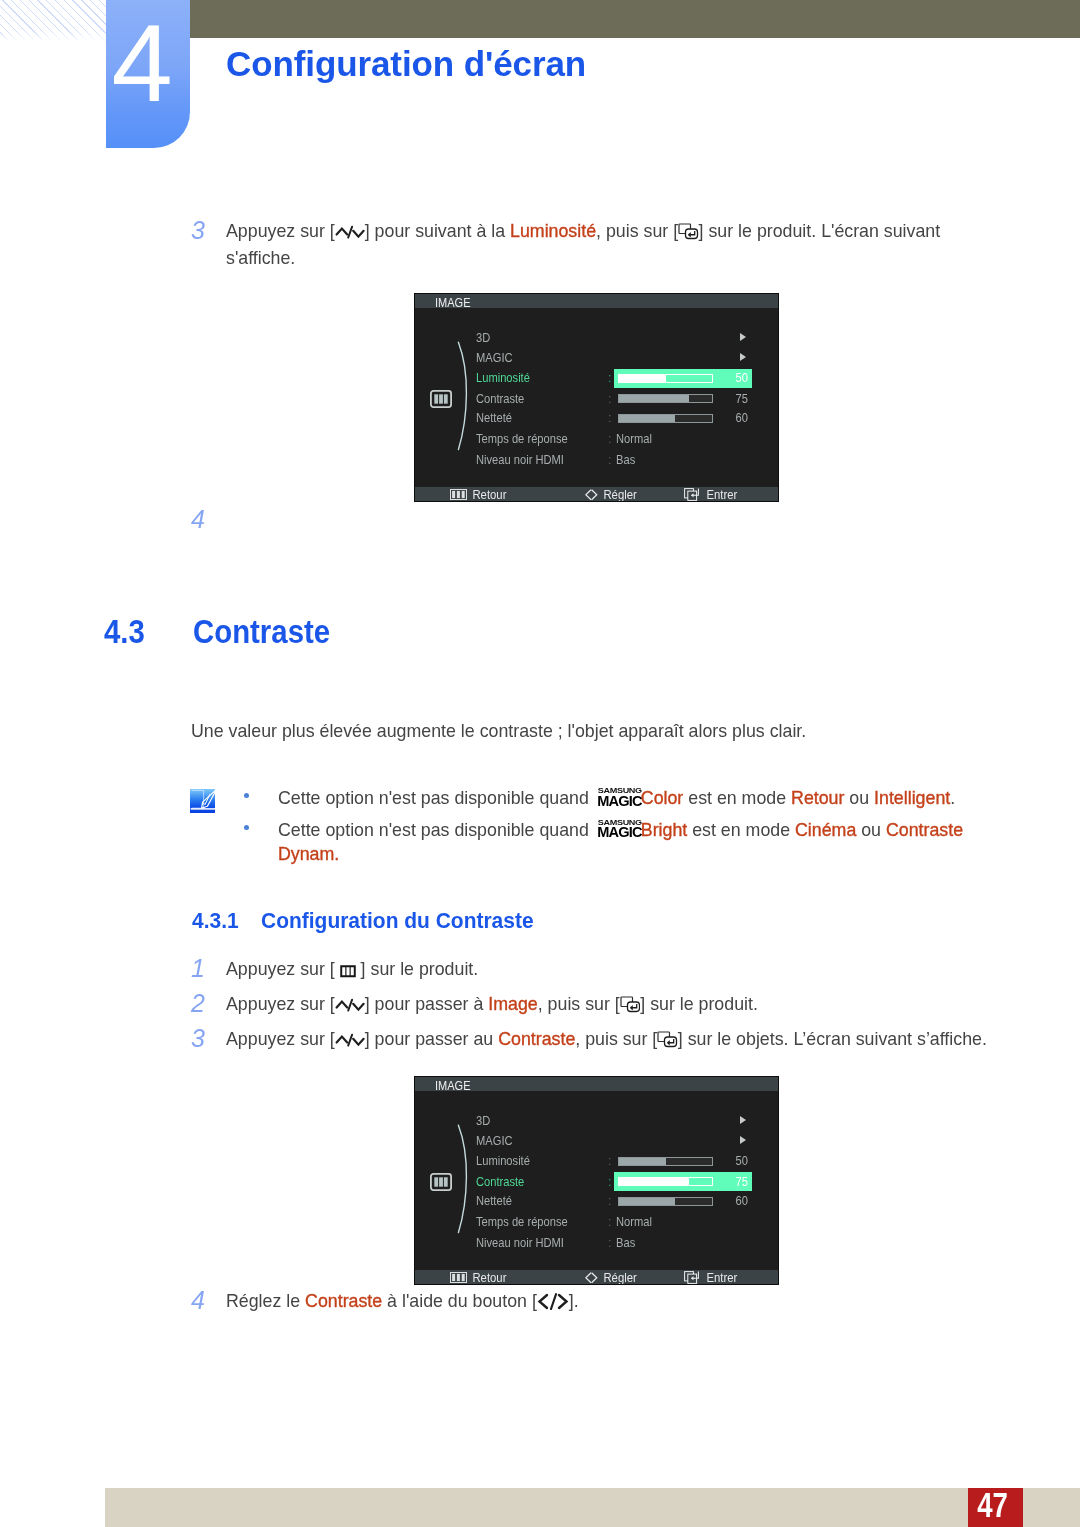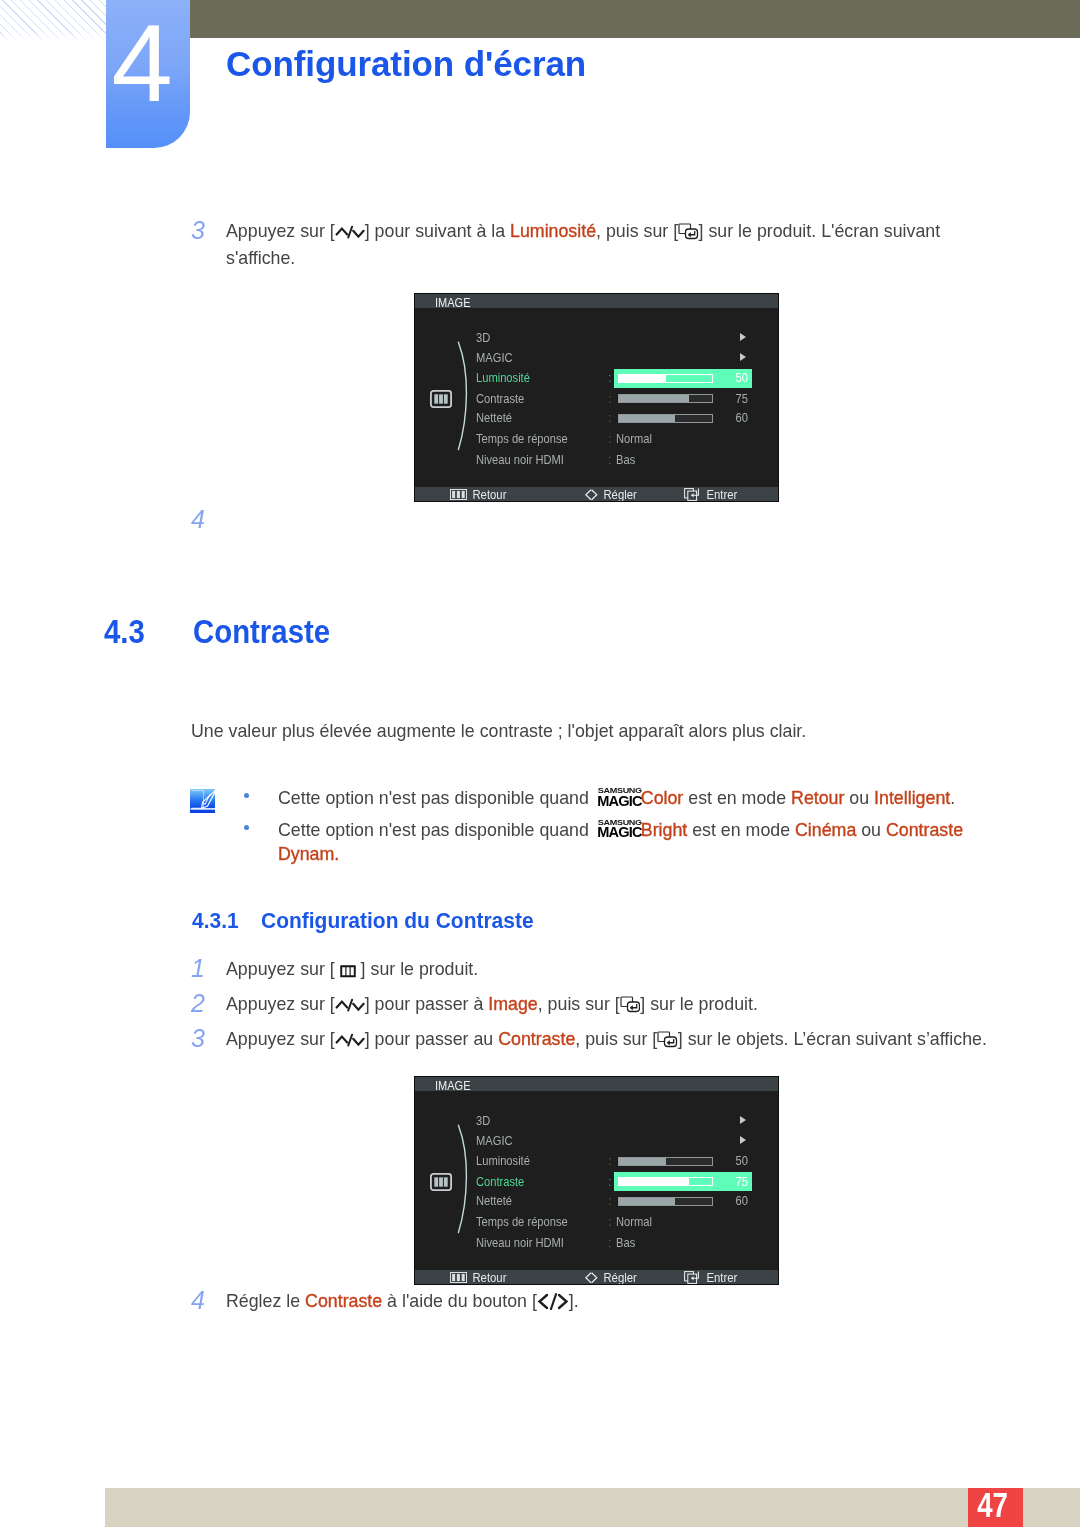--- a/index.html
+++ b/index.html
@@ -78,21 +78,21 @@
      font-family:"Liberation Sans",sans-serif;
      transform:scale(1.0,0.80);transform-origin:left top;line-height:8.6px;white-space:nowrap;}
   .sm-bot{display:block;font-size:14.6px;font-weight:700;color:#000;letter-spacing:-0.8px;
      font-family:"Liberation Sans",sans-serif;line-height:13px;white-space:nowrap;
      transform:scale(1.0,0.95);transform-origin:left top;}
 
   
   .footbar{position:absolute;left:105px;top:1488px;width:975px;height:39px;background:#d8d3c2;}
   .foottxt{position:absolute;left:756px;top:1557px;color:#6c6254;font-size:25px;
        line-height:20px;white-space:nowrap;transform:scaleX(1.0);transform-origin:left top;}
-  .pagebox{position:absolute;left:968px;top:1488px;width:55px;height:39px;background:#ef4444;text-decoration:underline;}
+  .pagebox{position:absolute;left:968px;top:1488px;width:55px;height:39px;background:#b91c1c;text-decoration:underline;}
   .pagenum{position:absolute;left:-3px;top:-3px;width:55px;height:39px;color:#fff;
        font-size:34.5px;font-weight:700;line-height:41px;text-align:center;
        transform:scaleX(0.80);transform-origin:center top;}
 </style>
 </head>
 <body>
 
 <div class="page">
 
   <div class="hatch"></div>

